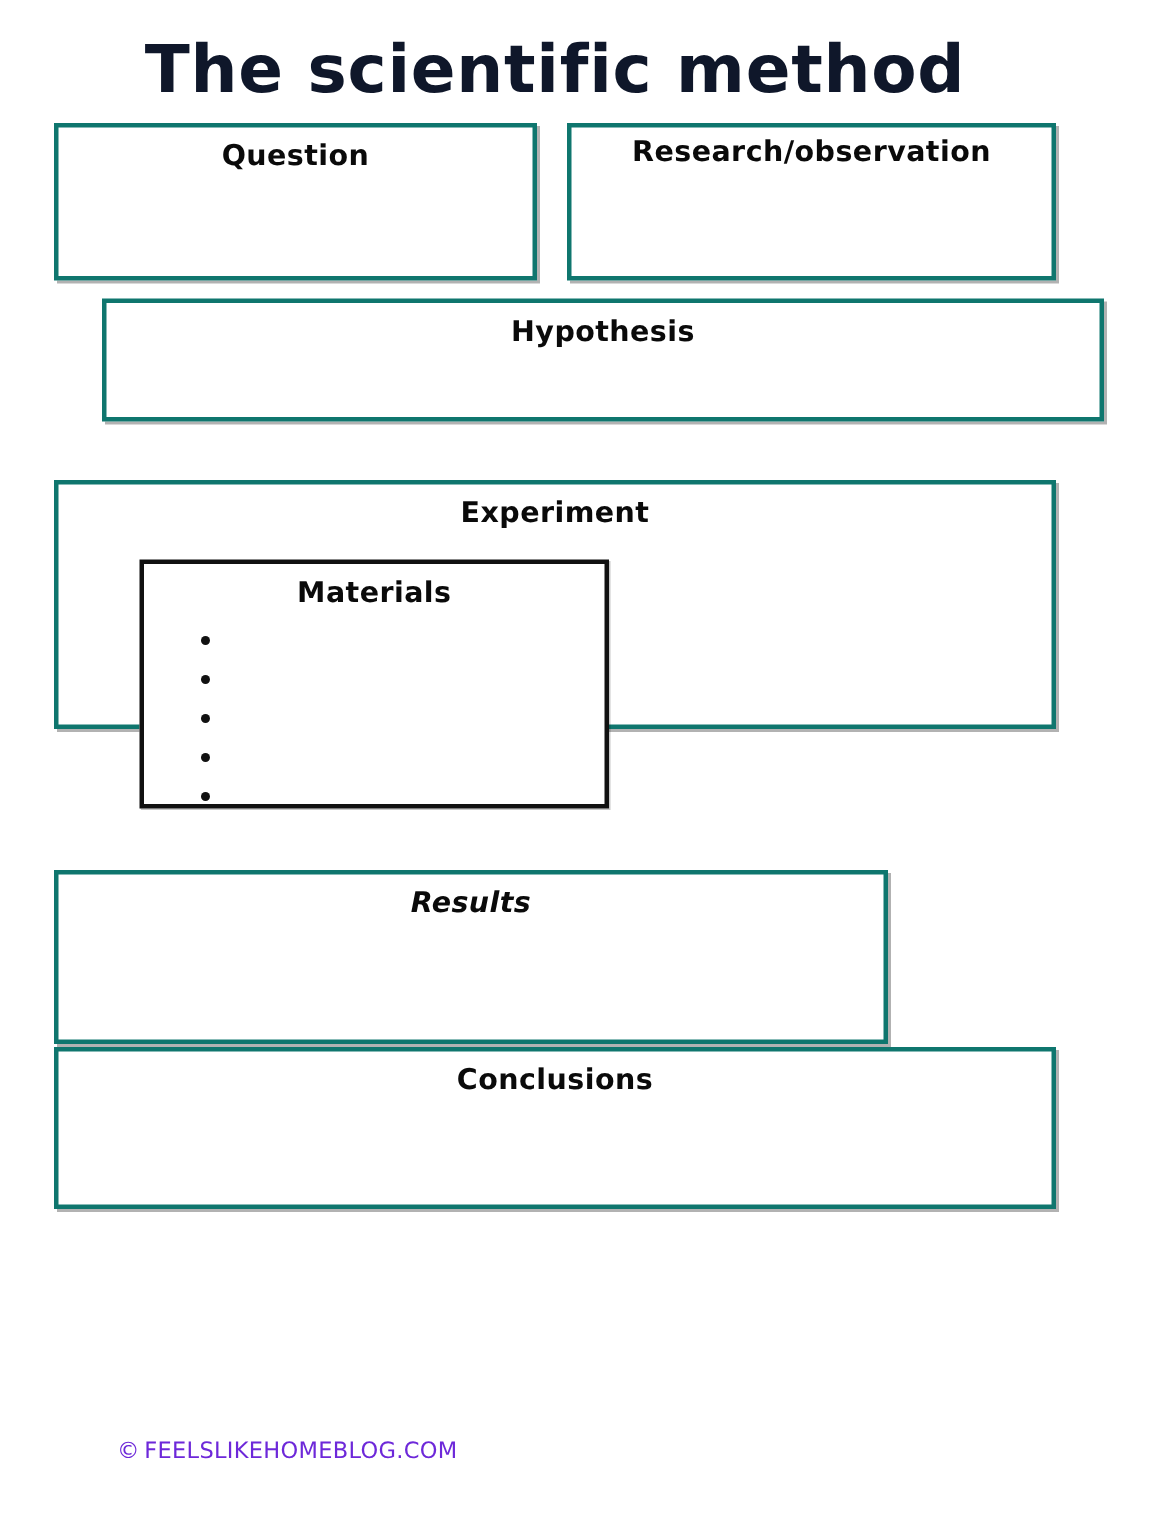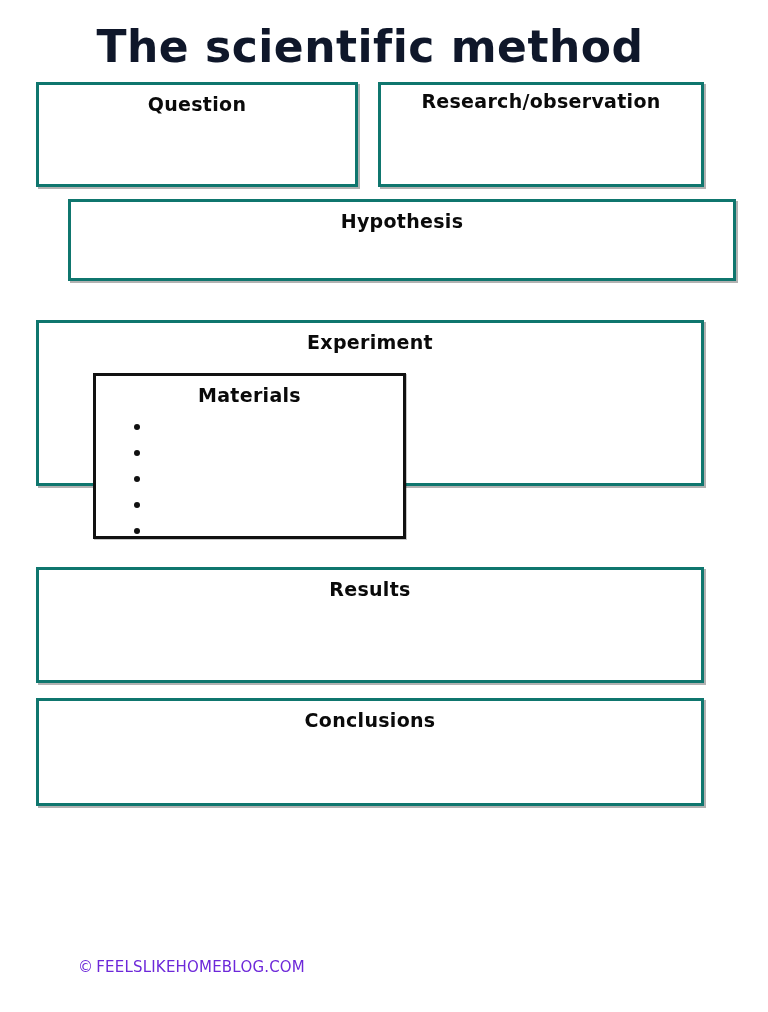--- a/index.html
+++ b/index.html
@@ -72,21 +72,21 @@
   .lbl-top      { top: 8px; }
   .lbl-top-tight{ top: 5px; }
 
   
   #box-question          { left: 36px;  top: 82px;  width: 322px; height: 105px; }
   #box-research          { left: 378px; top: 82px;  width: 326px; height: 105px; }
   #box-hypothesis        { left: 36px;  top: 199px; width: 668px; height: 82px; margin-left: 32px; }
   #box-experiment        { left: 36px;  top: 320px; width: 668px; height: 166px; }
   #box-materials         { left: 14px;  top: 50px;  width: 313px; height: 166px; }
   #box-procedure         { left: 327px; top: 50px;  width: 313px; height: 166px; }
-  #box-results           { left: 36px;  top: 567px; width: 668px; height: 116px; }
+  #box-results           { left: 36px;  top: 580px; width: 556px; height: 116px; font-style: italic; }
   #box-conclusions       { left: 36px;  top: 698px; width: 668px; height: 108px; }
   #box-new-questions     { left: 36px;  top: 820px; width: 668px; height: 122px; }
 
   
   .box-inner {
     position: absolute;
     background: #ffffff;
     border: 3px solid #111111;
     box-shadow: 1px 1px 0 0 rgba(0,0,0,0.22);
     margin-left: 40px;

